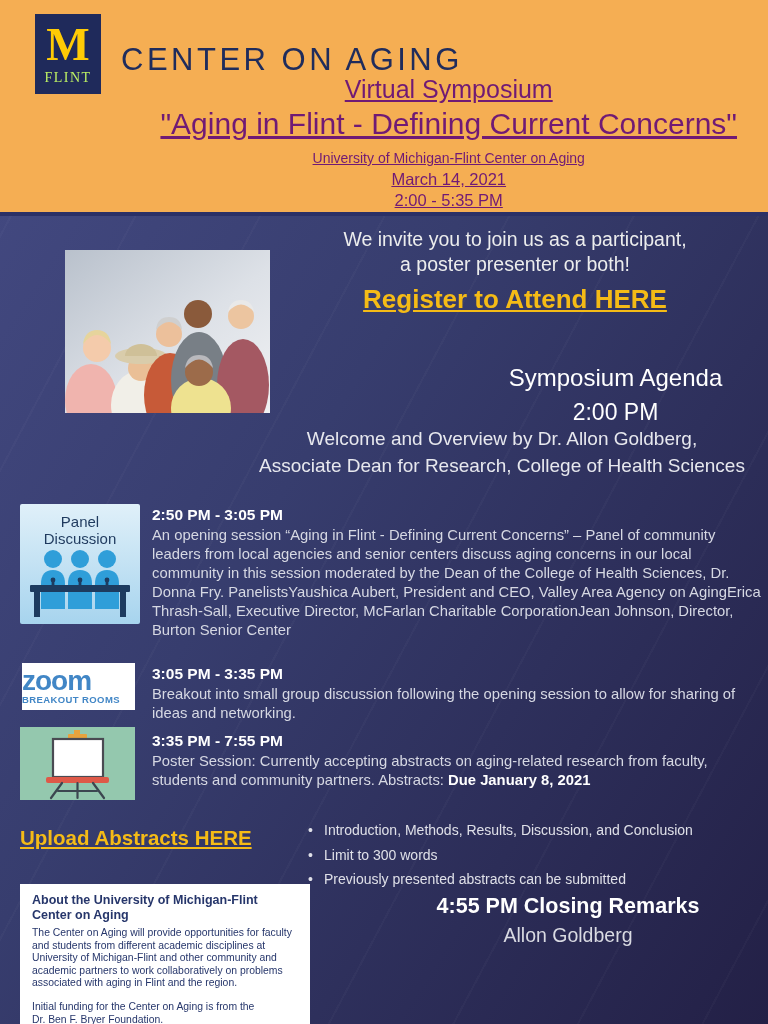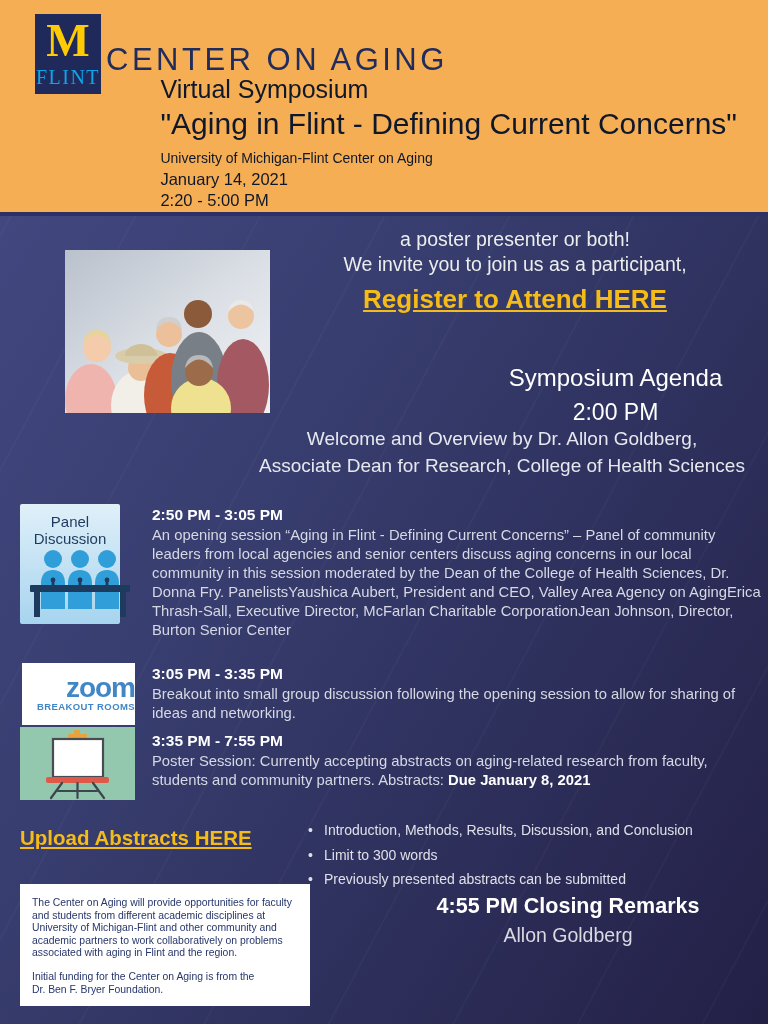--- a/index.html
+++ b/index.html
@@ -15,26 +15,26 @@
   
   .header {
     position: absolute; top: 0; left: 0; width: 768px; height: 212px;
     background: #f5ae53; border-bottom: 4px solid #2b3066; z-index: 2;
   }
   .logo-block {
     position: absolute; left: 35px; top: 14px; width: 66px; height: 80px;
     background: #1f2a5b; display: flex; flex-direction: column; align-items: center; justify-content: center;
   }
   .logo-m { font-family: "Liberation Serif", serif; font-weight: bold; font-size: 46px; line-height: 44px; color: #ffcb05; }
-  .logo-flint { font-family: "Liberation Serif", serif; font-size: 20px; letter-spacing: 1.5px; color: #0ea5e9; margin-top: 3px; }
+  .logo-flint { font-family: "Liberation Serif", serif; font-size: 14px; letter-spacing: 1.5px; color: #bef264; margin-top: 3px; }
   .brand {
-    position: absolute; left: 106px; top: 42px; font-size: 31px; letter-spacing: 3.5px;
+    position: absolute; left: 121px; top: 42px; font-size: 31px; letter-spacing: 3.5px;
     color: #1f2c5c; font-weight: 400;
   }
-  .header-right { position: absolute; top: 74px; right: 31px; text-align: left; color: #0f172a; }
+  .header-right { position: absolute; top: 74px; right: 31px; text-align: center; color: #701a75; text-decoration: underline; }
   .event-type { font-size: 25px; line-height: 30px; }
   .event-title { font-size: 30px; line-height: 40px; white-space: nowrap; }
   .event-org { font-size: 14px; line-height: 21px; margin-top: 4px; }
   .event-date { font-size: 16.5px; line-height: 21px; }
   .event-time { font-size: 16.5px; line-height: 21px; }
   
   .photo {
     position: absolute; left: 65px; top: 250px; width: 205px; height: 163px; z-index: 1;
   }
   .invite { position: absolute; left: 262px; top: 227px; width: 506px; text-align: center;
@@ -45,27 +45,27 @@
     color: #ffffff; font-size: 24px; line-height: 30px; z-index: 1; }
   .agenda-time { font-size: 23px; margin-top: 4px; }
   .welcome { position: absolute; left: 232px; top: 425px; width: 540px; text-align: center;
     color: #e7e8ee; font-size: 19px; line-height: 27px; z-index: 1; }
   
   .session-text { position: absolute; left: 152px; width: 612px; color: #d6d8e3;
     font-size: 14.8px; line-height: 19px; z-index: 1; }
   .session-time { color: #ffffff; font-weight: bold; font-size: 15.5px; line-height: 20px; margin-bottom: 1px; }
   .bold-inline { font-weight: bold; color: #ffffff; }
   .panel-box {
-    position: absolute; left: 20px; top: 504px; width: 100px; height: 120px; z-index: 1;
+    position: absolute; left: 20px; top: 504px; width: 120px; height: 120px; z-index: 1;
     background: linear-gradient(#e0f0f9, #a7d4ee); border-radius: 2px; text-align: center;
   }
   .panel-box-label { color: #1f3a5e; font-size: 15px; line-height: 17px; padding-top: 9px; width: 100px; margin: 0 auto; }
   .zoom-box {
-    position: absolute; left: 22px; top: 663px; width: 113px; height: 62px; background: #ffffff; z-index: 1;
-    display: flex; flex-direction: column; align-items: flex-end; justify-content: center;
+    position: absolute; left: 22px; top: 663px; width: 113px; height: 47px; background: #ffffff; z-index: 1;
+    display: flex; flex-direction: column; align-items: flex-start; justify-content: center;
   }
   .zoom-word { color: #4186c6; font-weight: bold; font-size: 28px; line-height: 24px; letter-spacing: -1px; }
   .zoom-sub { color: #4186c6; font-weight: bold; font-size: 9.5px; letter-spacing: 0.4px; margin-top: 1px; }
   .poster-box { position: absolute; left: 20px; top: 727px; width: 115px; height: 73px; background: #94c8ae; z-index: 1; }
   
   .upload-wrap { position: absolute; left: 20px; top: 826px; z-index: 3; }
   .upload-link { color: #f5bb16; font-weight: bold; font-size: 20.5px; text-decoration: underline; cursor: pointer; }
   .bullets { position: absolute; left: 306px; top: 818px; width: 455px; z-index: 1;
     color: #dfe0e8; font-size: 14px; line-height: 24.5px; list-style: none; margin: 0; padding: 0; }
   .bullets li { padding-left: 18px; position: relative; }
@@ -89,22 +89,22 @@
   <div class="header">
     <div class="logo-block">
       <div class="logo-m">M</div>
       <div class="logo-flint">FLINT</div>
     </div>
     <div class="brand">CENTER ON AGING</div>
     <div class="header-right">
       <div class="event-type">Virtual Symposium</div>
       <div class="event-title">"Aging in Flint - Defining Current Concerns"</div>
       <div class="event-org">University of Michigan-Flint Center on Aging</div>
-      <div class="event-date">January 14, 2021</div>
-      <div class="event-time">2:20 - 5:00 PM</div>
+      <div class="event-date">March 14, 2021</div>
+      <div class="event-time">2:00 - 5:35 PM</div>
     </div>
   </div>
 
   <div class="photo">
     <svg width="205" height="163" viewBox="0 0 205 163" xmlns="http://www.w3.org/2000/svg">
       <defs>
         <linearGradient id="sky" x1="0" y1="0" x2="1" y2="1">
           <stop offset="0" stop-color="#b9c1cc"></stop>
             <stop offset="0.55" stop-color="#dde1e7"></stop>
             <stop offset="1" stop-color="#f0f1f3"></stop>
@@ -132,22 +132,22 @@
       <circle cx="176" cy="66" r="13" fill="#ecc5a0"></circle>
       <path d="M163 62 q13 -15 26 0 q-2 -12 -13 -12 q-11 0 -13 12z" fill="#e9e9e9"></path>
 
       <ellipse cx="136" cy="158" rx="30" ry="30" fill="#eee290"></ellipse>
       <circle cx="134" cy="122" r="14" fill="#9c6b4a"></circle>
       <path d="M120 118 q14 -17 28 0 q-2 -13 -14 -13 q-12 0 -14 13z" fill="#b9b9bd"></path>
     </svg>
   </div>
 
   <div class="invite">
+    <div>We invite you to join us as a participant,</div>
     <div>a poster presenter or both!</div>
-    <div>We invite you to join us as a participant,</div>
   </div>
 
   <div class="register-wrap">
     <a class="register-link">Register to Attend HERE</a>
   </div>
 
   <div class="agenda-head">
     <div>Symposium Agenda</div>
     <div class="agenda-time">2:00 PM</div>
   </div>
@@ -218,20 +218,21 @@
     <a class="upload-link">Upload Abstracts HERE</a>
   </div>
 
   <ul class="bullets">
     <li>Introduction, Methods, Results, Discussion, and Conclusion</li>
     <li>Limit to 300 words</li>
     <li>Previously presented abstracts can be submitted</li>
   </ul>
 
   <div class="about-box">
+    <div class="about-heading">About the University of Michigan-Flint Center on Aging</div>
     <div class="about-body">The Center on Aging will provide opportunities for faculty and students from different academic disciplines at University of Michigan-Flint and other community and academic partners to work collaboratively on problems associated with aging in Flint and the region.</div>
     <div class="about-funding">
       <div>Initial funding for the Center on Aging is from the</div>
       <div>Dr. Ben F. Bryer Foundation.</div>
     </div>
   </div>
 
   <div class="closing">
     <div class="closing-title">4:55 PM Closing Remarks</div>
     <div class="closing-speaker">Allon Goldberg</div>

